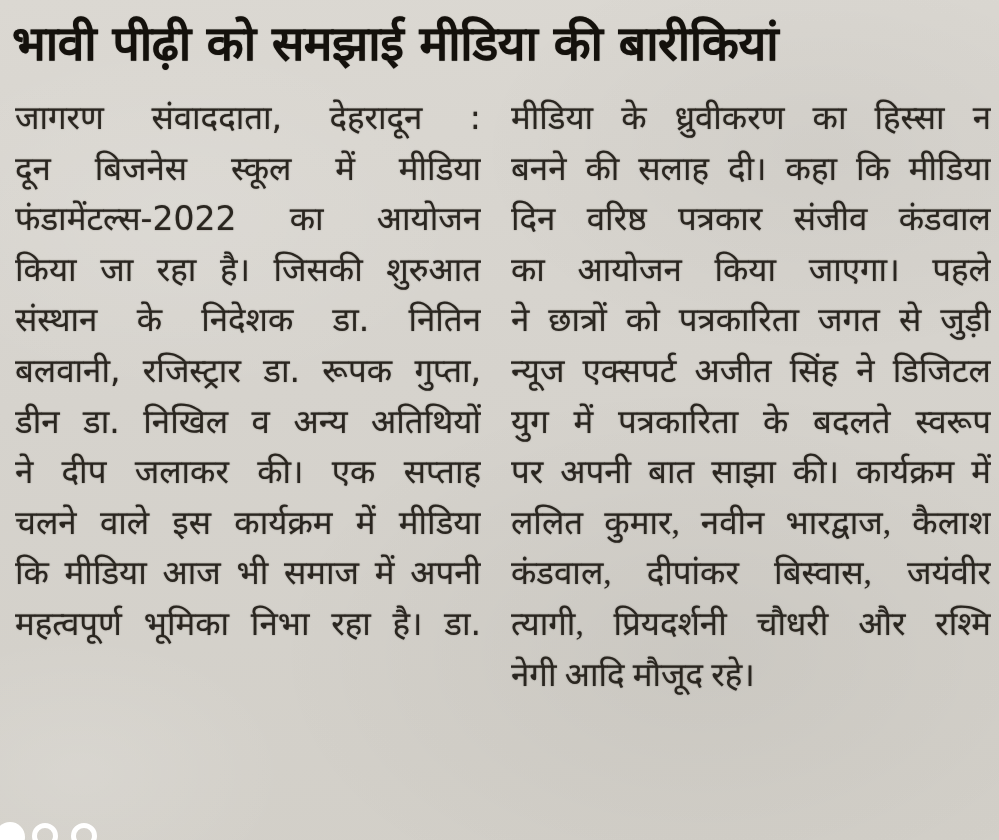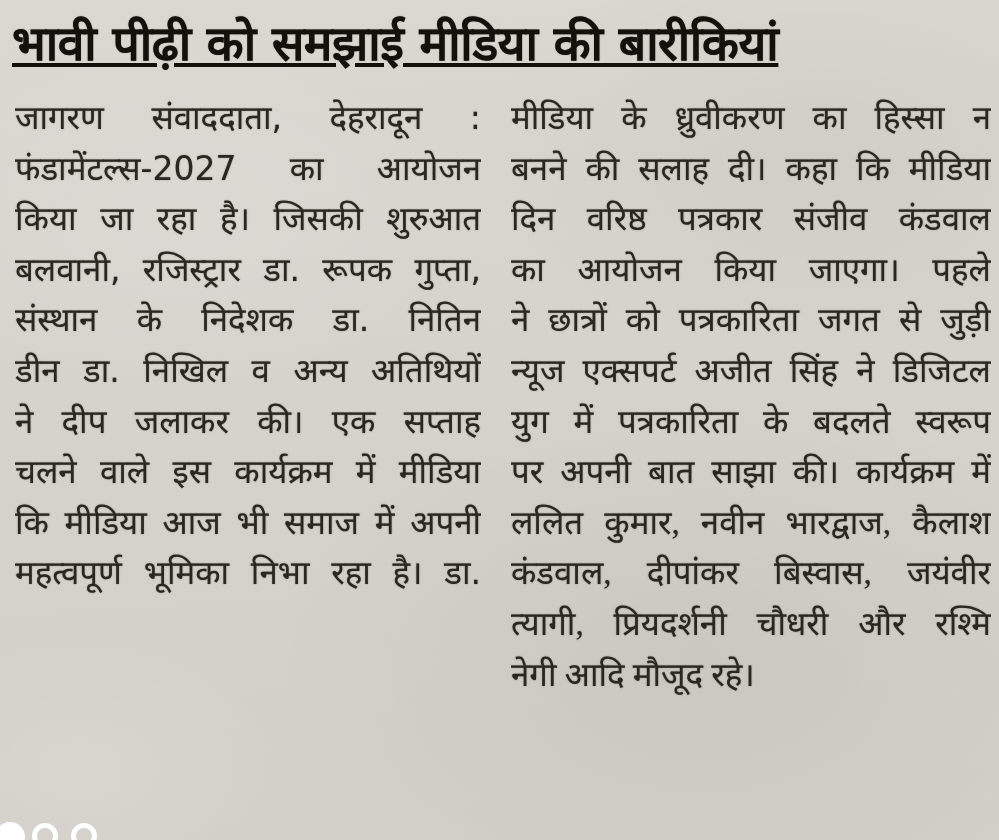--- a/index.html
+++ b/index.html
@@ -23,21 +23,20 @@
   .headline{
     position:absolute;
     top:14px;left:12px;width:900px;
     font-size:48px;
     line-height:58px;
     font-weight:700;
     color:#14110c;
     letter-spacing:-0.5px;
     text-shadow:0 0 1px rgba(20,17,12,0.6);
     white-space:nowrap;
-    text-decoration:underline;
   }
   .columns{
     position:absolute;
     top:93px;left:15px;
     width:976px;
     display:flex;
     gap:30px;
   }
   .col{display:block;}
   .col-left{width:466px;}
@@ -84,24 +83,25 @@
 <body>
 
 <div class="page">
 
   <div class="headline">भावी पीढ़ी को समझाई मीडिया की बारीकियां</div>
 
   <div class="columns">
 
     <div class="col col-left">
       <div class="line">जागरण संवाददाता, देहरादून :</div>
-      <div class="line">फंडामेंटल्स-2027 का आयोजन</div>
+      <div class="line">दून बिजनेस स्कूल में मीडिया</div>
+      <div class="line">फंडामेंटल्स-2022 का आयोजन</div>
       <div class="line">किया जा रहा है। जिसकी शुरुआत</div>
+      <div class="line">संस्थान के निदेशक डा. नितिन</div>
       <div class="line">बलवानी, रजिस्ट्रार डा. रूपक गुप्ता,</div>
-      <div class="line">संस्थान के निदेशक डा. नितिन</div>
       <div class="line">डीन डा. निखिल व अन्य अतिथियों</div>
       <div class="line">ने दीप जलाकर की। एक सप्ताह</div>
       <div class="line">चलने वाले इस कार्यक्रम में मीडिया</div>
       <div class="line">कि मीडिया आज भी समाज में अपनी</div>
       <div class="line">महत्वपूर्ण भूमिका निभा रहा है। डा.</div>
     </div>
 
     <div class="col col-right">
       <div class="line">मीडिया के ध्रुवीकरण का हिस्सा न</div>
       <div class="line">बनने की सलाह दी। कहा कि मीडिया</div>

